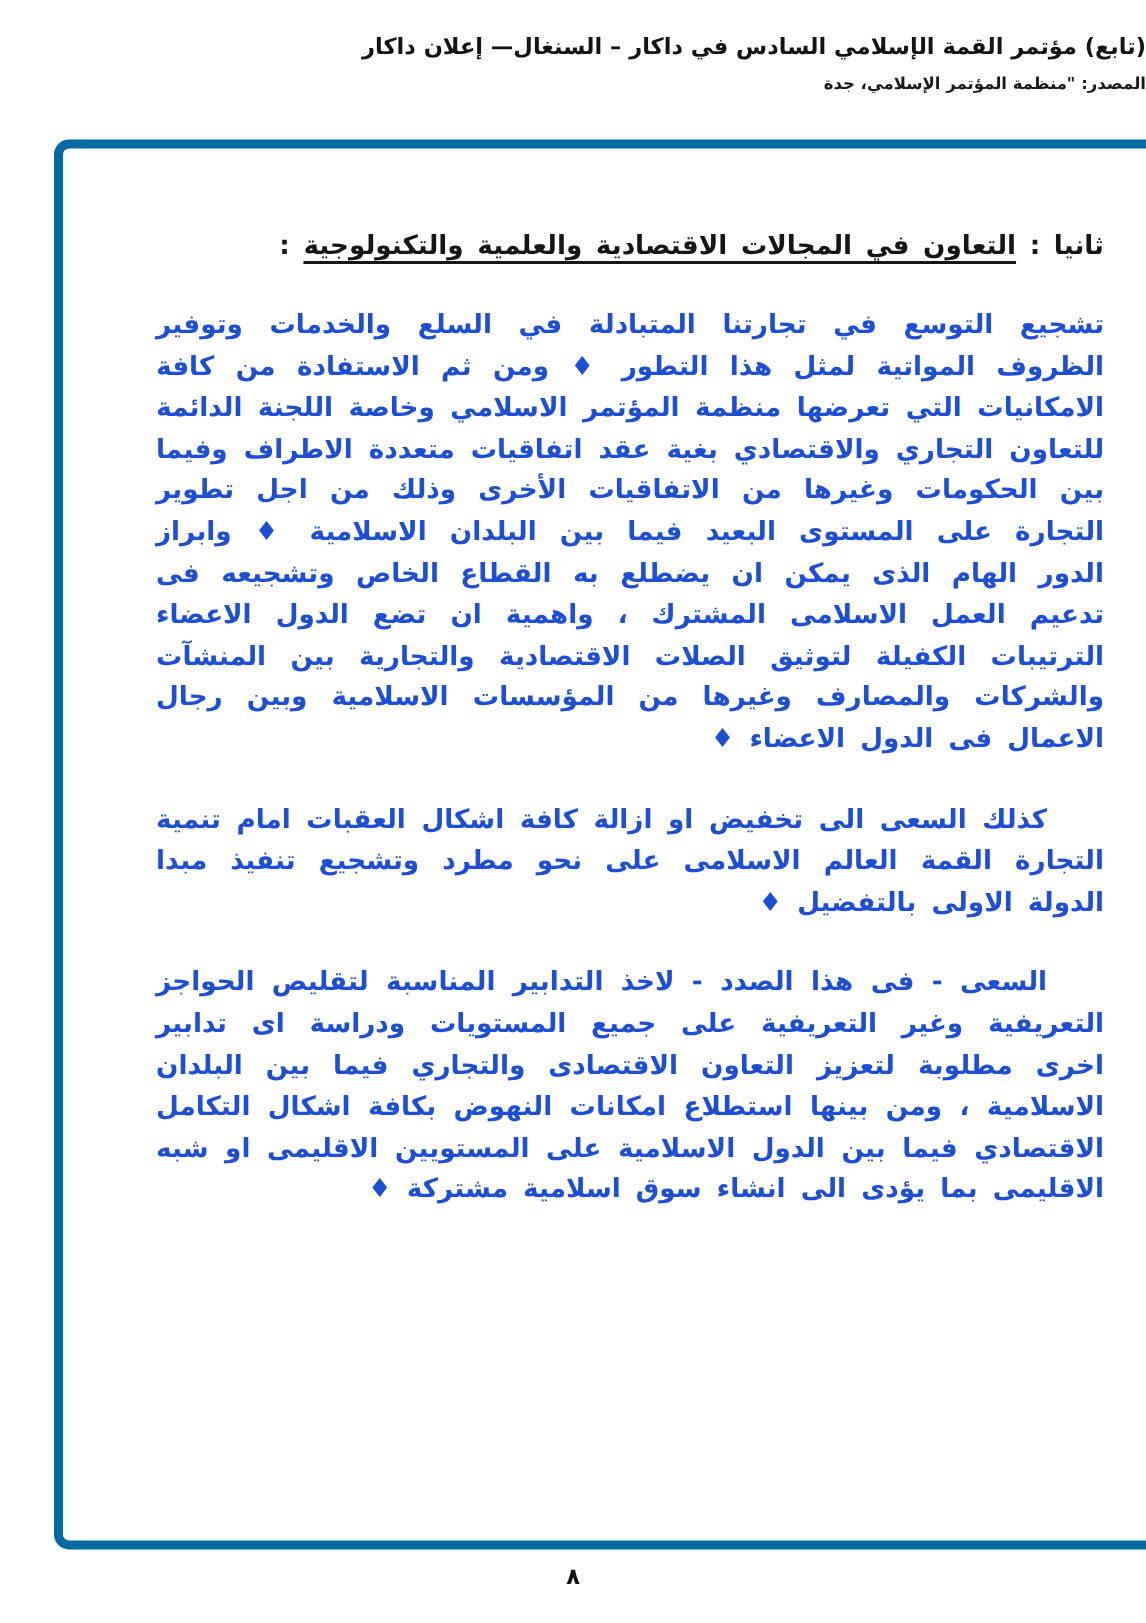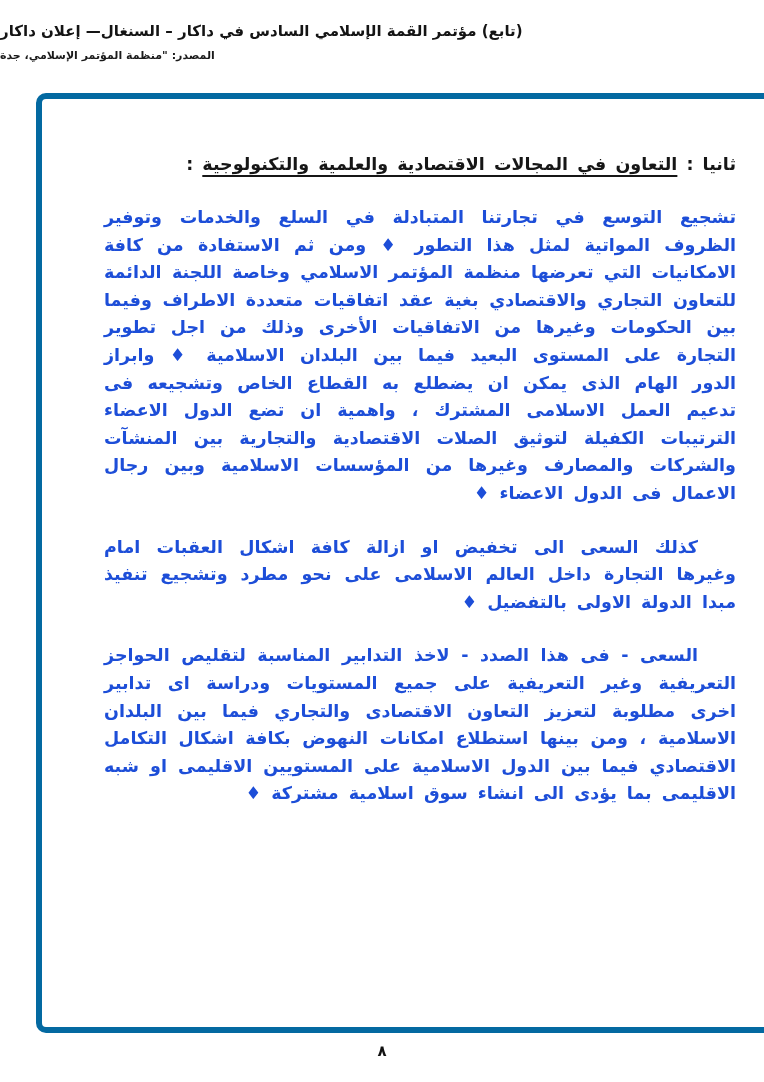--- a/index.html
+++ b/index.html
@@ -11,21 +11,21 @@
     overflow: hidden;
   }
   .page {
     position: relative;
     width: 764px; height: 1082px;
     background: #ffffff;
   }
   .header {
     position: absolute;
     top: 22px; left: 0; right: 0;
-    text-align: left;
+    text-align: right;
     direction: rtl;
   }
   .header-title {
     font-size: 15px;
     font-weight: bold;
     letter-spacing: 0.2px;
     color: #141414;
   }
   .header-source {
     margin-top: 9px;
@@ -90,21 +90,21 @@
 
   <div class="frame">
     <div class="content">
 
       <div class="section-heading">
         <span>ثانيا : </span><span class="u">التعاون في المجالات الاقتصادية والعلمية والتكنولوجية</span><span> :</span>
       </div>
 
       <div class="body-text">
         <p>تشجيع التوسع في تجارتنا المتبادلة في السلع والخدمات وتوفير الظروف المواتية لمثل هذا التطور ♦ ومن ثم الاستفادة من كافة الامكانيات التي تعرضها منظمة المؤتمر الاسلامي وخاصة اللجنة الدائمة للتعاون التجاري والاقتصادي بغية عقد اتفاقيات متعددة الاطراف وفيما بين الحكومات وغيرها من الاتفاقيات الأخرى وذلك من اجل تطوير التجارة على المستوى البعيد فيما بين البلدان الاسلامية ♦ وابراز الدور الهام الذى يمكن ان يضطلع به القطاع الخاص وتشجيعه فى تدعيم العمل الاسلامى المشترك ، واهمية ان تضع الدول الاعضاء الترتيبات الكفيلة لتوثيق الصلات الاقتصادية والتجارية بين المنشآت والشركات والمصارف وغيرها من المؤسسات الاسلامية وبين رجال الاعمال فى الدول الاعضاء ♦</p>
-        <p class="indented">كذلك السعى الى تخفيض او ازالة كافة اشكال العقبات امام وغيرها التجارة داخل العالم الاسلامى على نحو مطرد وتشجيع تنفيذ مبدا الدولة الاولى بالتفضيل ♦</p>
+        <p class="indented">كذلك السعى الى تخفيض او ازالة كافة اشكال العقبات امام تنمية التجارة القمة العالم الاسلامى على نحو مطرد وتشجيع تنفيذ مبدا الدولة الاولى بالتفضيل ♦</p>
         <p class="indented">السعى - فى هذا الصدد - لاخذ التدابير المناسبة لتقليص الحواجز التعريفية وغير التعريفية على جميع المستويات ودراسة اى تدابير اخرى مطلوبة لتعزيز التعاون الاقتصادى والتجاري فيما بين البلدان الاسلامية ، ومن بينها استطلاع امكانات النهوض بكافة اشكال التكامل الاقتصادي فيما بين الدول الاسلامية على المستويين الاقليمى او شبه الاقليمى بما يؤدى الى انشاء سوق اسلامية مشتركة ♦</p>
       </div>
 
     </div>
   </div>
 
   <div class="page-number">٨</div>
 
 </div>
 

